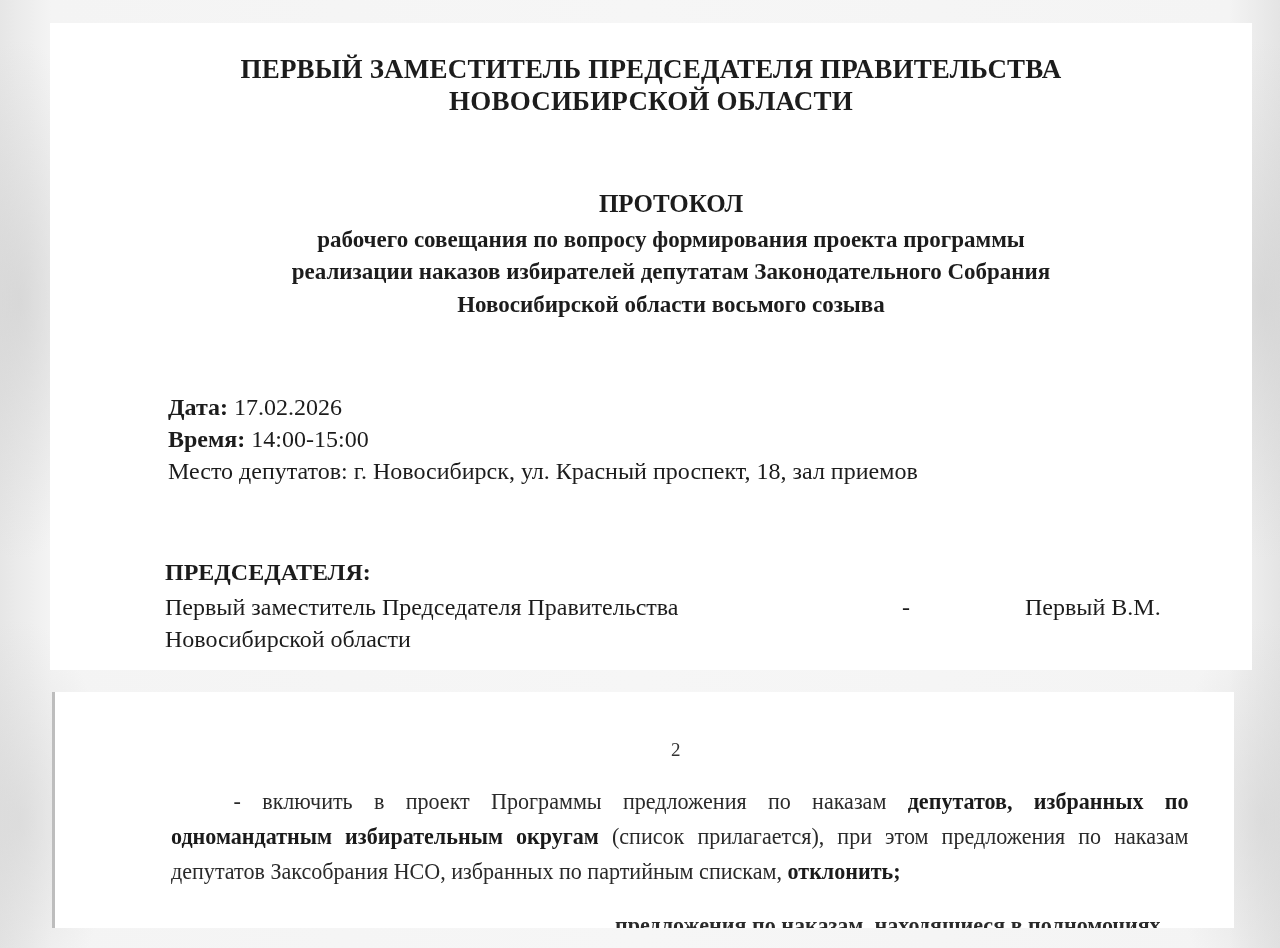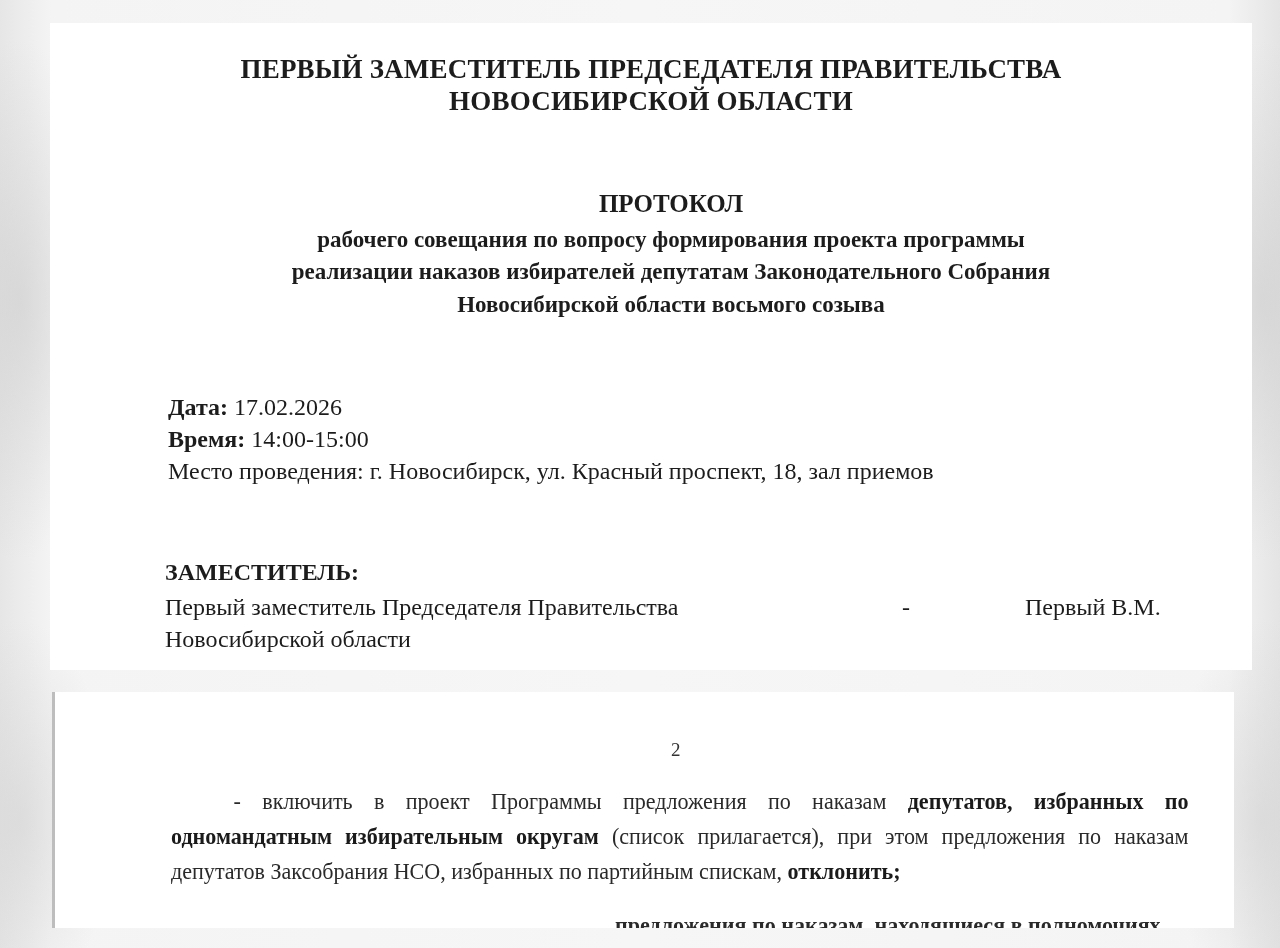--- a/index.html
+++ b/index.html
@@ -151,23 +151,23 @@
   <div class="title protocol-sub" style="left:0; width:1242px; top:200px;">рабочего совещания по вопросу формирования проекта программы</div>
   <div class="title protocol-sub" style="left:0; width:1242px; top:232px;">реализации наказов избирателей депутатам Законодательного Собрания</div>
   <div class="title protocol-sub" style="left:0; width:1242px; top:265px;">Новосибирской области восьмого созыва</div>
 
   <div class="meta" style="top:368px;">
     <b>Дата:</b><span> 17.02.2026</span>
   </div>
   <div class="meta" style="top:400px;font-family:Liberation Serif, serif;">
     <b>Время:</b><span> 14:00-15:00</span>
   </div>
-  <div class="meta" style="top:432px;">Место проведения: г. Новосибирск, ул. Красный проспект, 18, зал приемов</div>
+  <div class="meta" style="top:432px;">Место депутатов: г. Новосибирск, ул. Красный проспект, 18, зал приемов</div>
 
-  <div class="chair-label">ЗАМЕСТИТЕЛЬ:</div>
+  <div class="chair-label">ПРЕДСЕДАТЕЛЯ:</div>
   <div class="chair-role">
     <div>Первый заместитель Председателя Правительства</div>
     <div>Новосибирской области</div>
   </div>
   <div class="chair-dash">-</div>
   <div class="chair-name">Первый В.М.</div>
 </div>
 
 <div class="page page-2">
   <div class="page-number">2</div>

